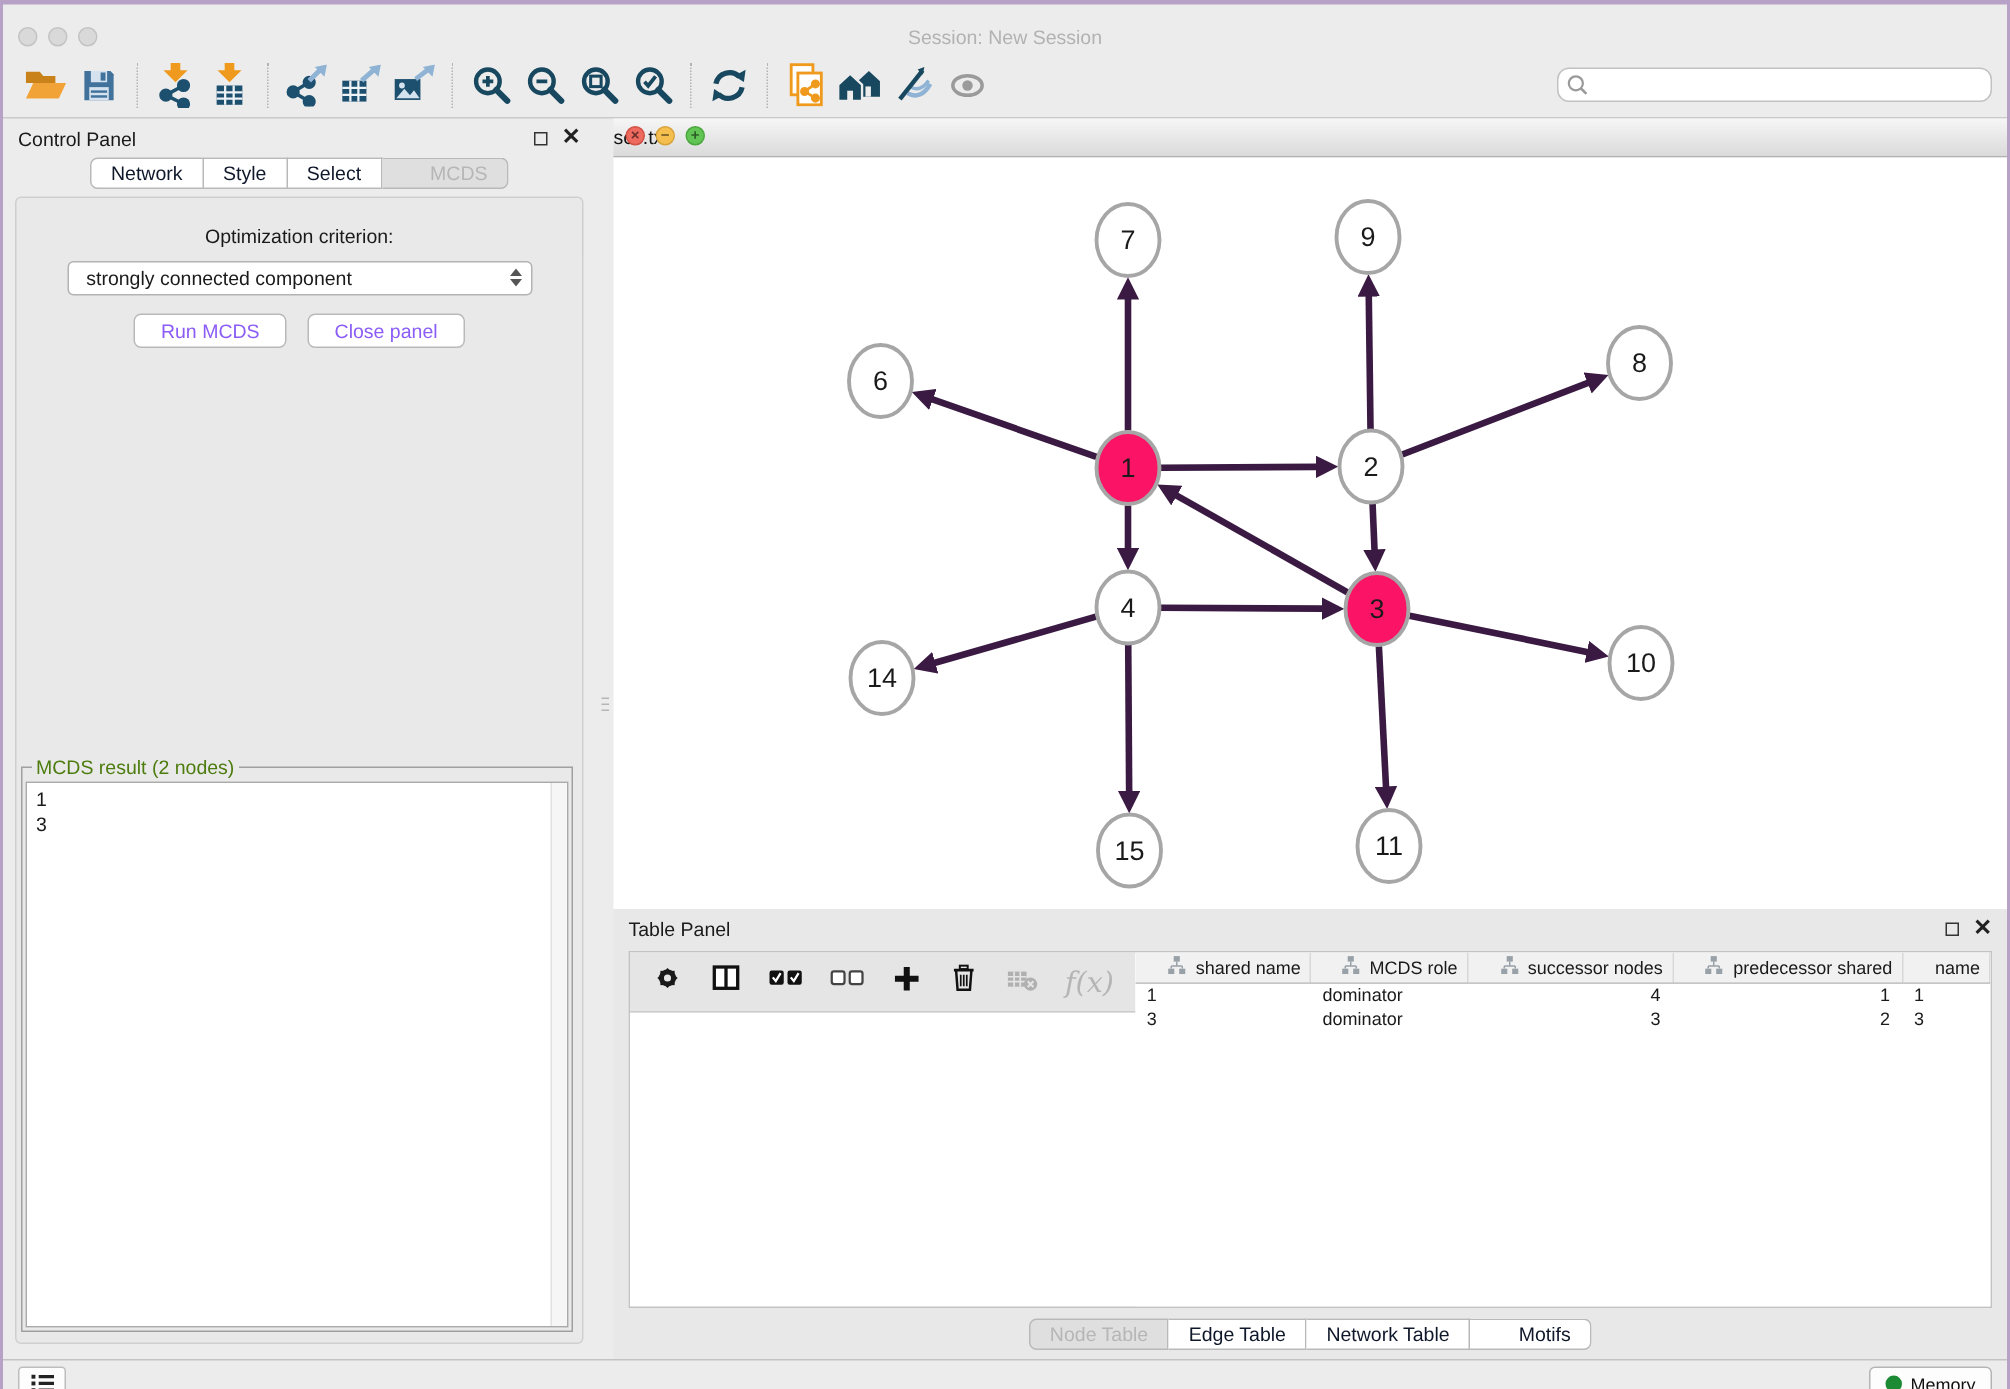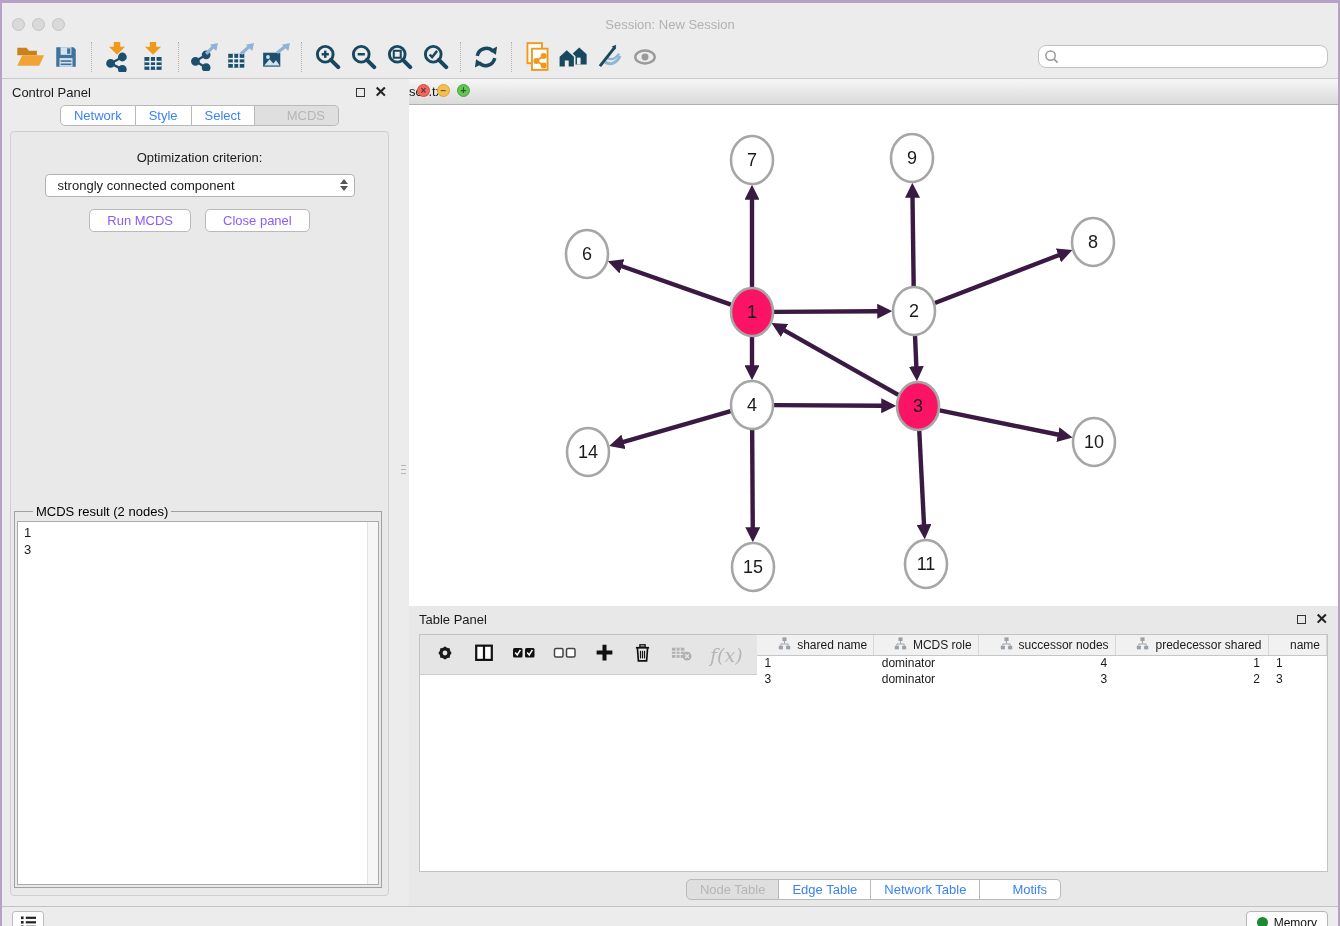--- a/index.html
+++ b/index.html
@@ -25,35 +25,35 @@
   
   .body { display:flex; height:827px; }
   
   .cpanel { width:395px; position:relative; }
   .phead { height:26px; display:flex; align-items:center; padding:0 10px; }
   .phead .ptitle { font-size:13px; color:#1a1a1a; }
   .phead .pbtns { margin-left:auto; display:flex; align-items:center; gap:9px; }
   .float-box { width:9px; height:9px; border:1.6px solid #333; display:inline-block; }
   .close-x { font-size:15px; font-weight:bold; color:#222; line-height:10px; }
   .cp-tabs { display:flex; justify-content:center; }
-  .seg { border:1px solid #b9b9b9; border-left:none; padding:2px 13px; font-size:13px; background:#fff; color:#3b82f6; }
+  .seg { border:1px solid #b9b9b9; border-left:none; padding:2px 13px; font-size:13px; background:#fff; color:#0f172a; }
   .seg:first-child { border-left:1px solid #b9b9b9; border-radius:5px 0 0 5px; }
   .seg:last-child { border-radius:0 5px 5px 0;padding-left:32px; }
   .seg.sel { background:#dfdfdf; color:#b6b6b6; }
   .cp-pane { position:absolute; left:8px; right:8px; top:52px; bottom:10px; border:1px solid #cfcfcf; border-radius:4px; background:#e9e9e9; }
   .opt-label { text-align:center; margin-top:18px; font-size:13px; }
   .dropdown { position:relative; width:310px; height:23px; margin:9px auto 0 auto; background:#fff; border:1px solid #b3b3b3; border-radius:4px; font-size:13px; display:flex; align-items:center; padding:0 24px 0 12px; }
   .spinner { position:absolute; right:6px; top:4px; display:flex; flex-direction:column; gap:2px; }
   .spinner i { width:0; height:0; border-left:4px solid transparent; border-right:4px solid transparent; }
   .spinner .up { border-bottom:5px solid #555; }
   .spinner .dn { border-top:5px solid #555; }
   .btn-row { display:flex; justify-content:center; gap:14px; margin-top:12px; }
   .pbtn { background:#fff; border:1px solid #b9b9b9; border-radius:5px; font-size:13px; padding:3px 17px; color:#8b5cf6; }
   .result-fs { position:absolute; left:3px; right:6px; top:372px; bottom:7px; border:1px solid #a0a0a0; margin:0; padding:2px; }
-  .result-fs legend { font-size:13px; padding:0 3px; margin-left:16px; color:#000000; }
+  .result-fs legend { font-size:13px; padding:0 3px; margin-left:4px; color:#4d7c0f; }
   .result-inner { position:relative; width:100%; height:100%; background:#fff; border:1px solid #aaa; overflow:hidden; }
   .result-inner::after { content:''; position:absolute; right:0; top:0; bottom:0; width:10px; background:#f6f6f6; border-left:1px solid #e2e2e2; }
   .result-inner pre { margin:2px 6px; font-family:"Liberation Sans",sans-serif; font-size:13px; line-height:17px; }
   
   .vgrip { position:absolute; left:399px; top:462px; width:5px; height:18px; display:flex; flex-direction:column; gap:3px; }
   .vgrip i { height:1px; background:#b5b5b5; }
   
   .rside { flex:1; display:flex; flex-direction:column; margin-left:12px; }
   .netwin { height:527px; display:flex; flex-direction:column; }
   .net-titlebar { position:relative; height:26px; background:linear-gradient(#f6f6f6,#dadada); border-bottom:1px solid #b0b0b0; display:flex; align-items:center; }

